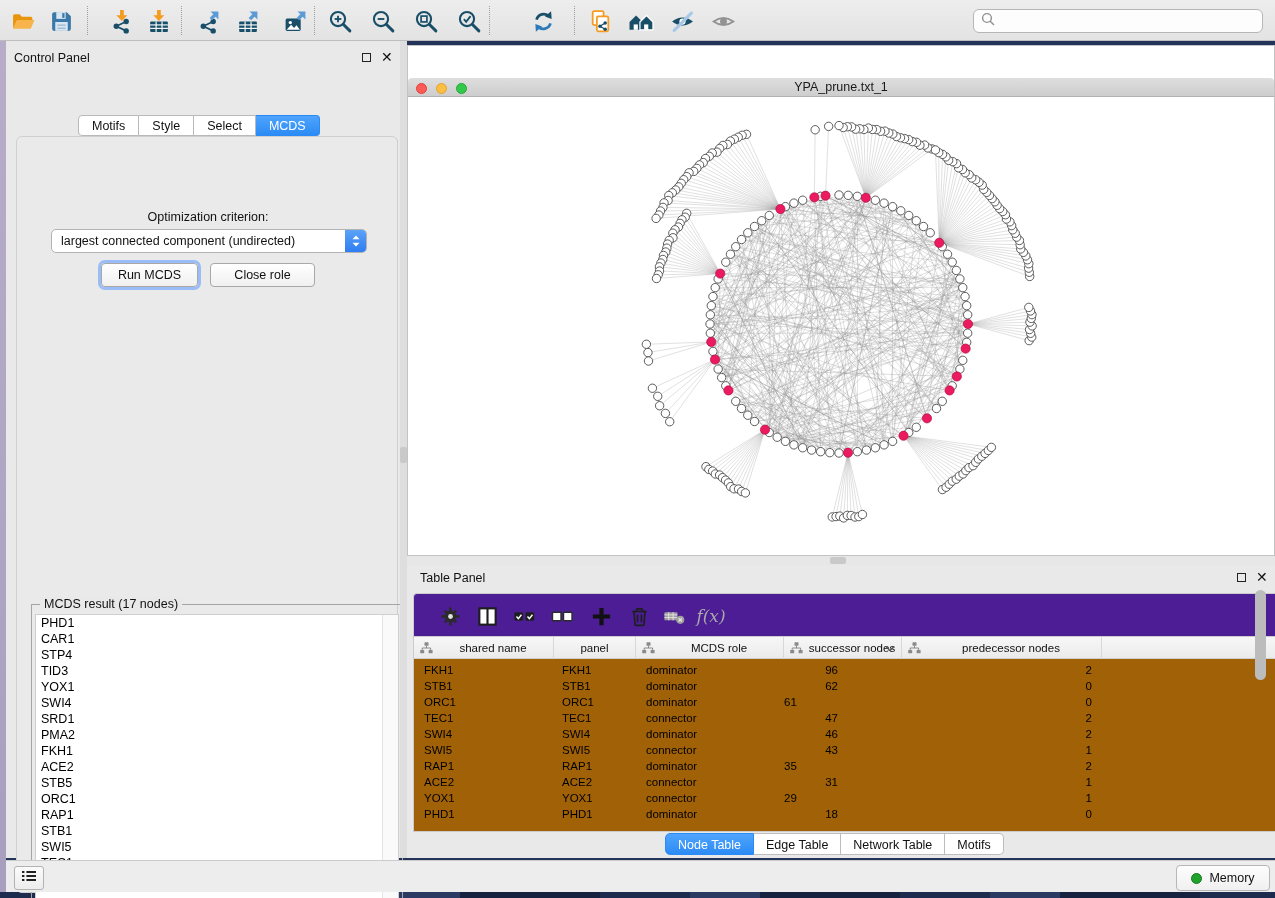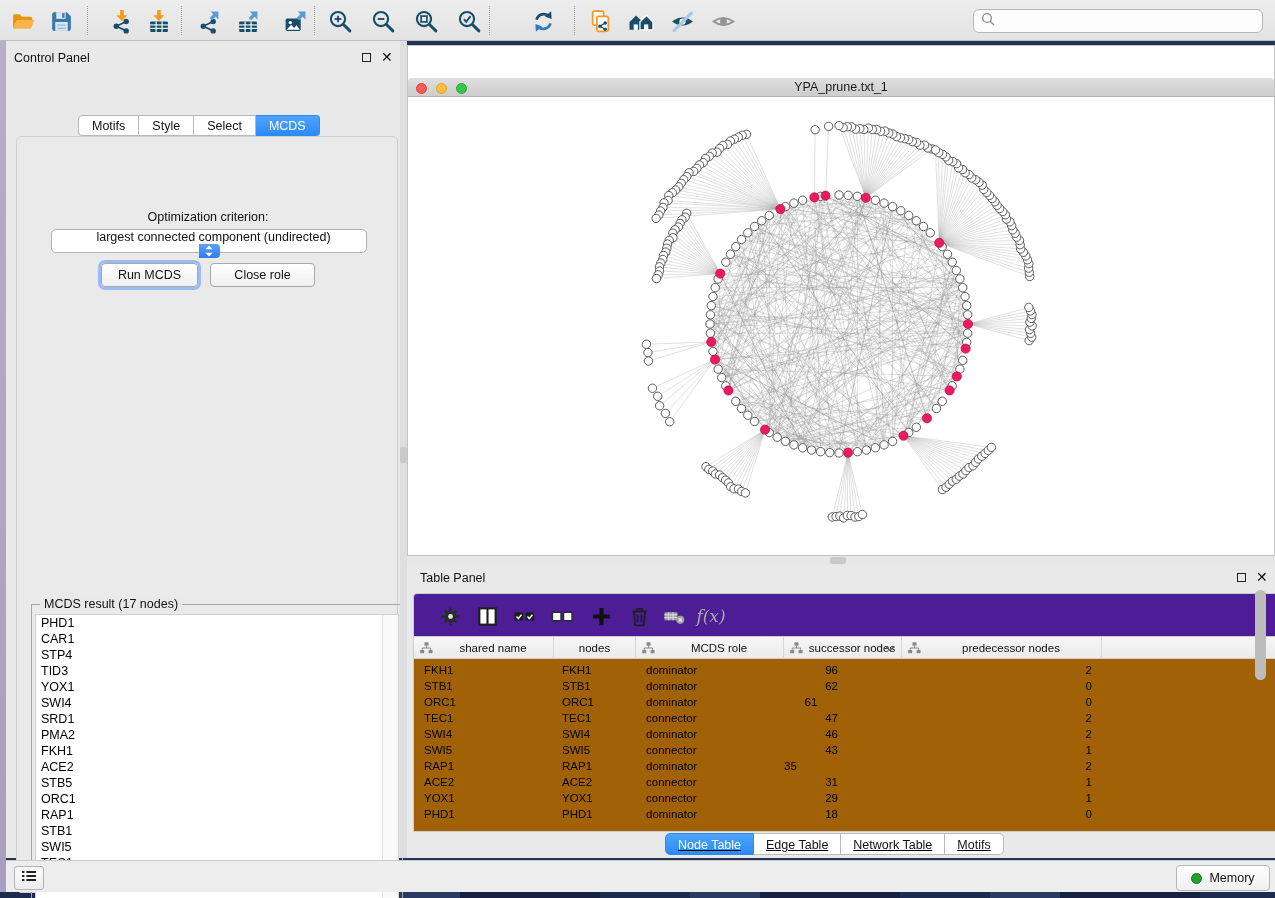--- a/index.html
+++ b/index.html
@@ -27,21 +27,21 @@
   #cp-tabs{left:72px;top:74px;height:21px;display:flex;}
   .cp-tab{height:21px;line-height:21px;text-align:center;font-size:12.5px;color:#111;background:#fff;
     border:1px solid #b9b9b9;border-left:none;box-sizing:border-box;padding:0 13px;}
   .cp-tab:first-child{border-left:1px solid #b9b9b9;border-radius:4px 0 0 4px;}
   .cp-tab:last-child{border-radius:0 4px 4px 0;}
   .cp-tab.active{background:linear-gradient(180deg,#4fa4fd,#2b8bf5);color:#fff;border-color:#2b8bf5;}
   #cp-inner{left:10px;top:95px;width:382px;height:757px;background:#eaeaea;border:1px solid #d0d0d0;
     border-radius:6px;box-sizing:border-box;}
   #opt-label{left:0;top:73px;width:382px;text-align:center;font-size:12.5px;color:#111;}
   #opt-select{left:34px;top:92px;width:316px;height:24px;background:#fff;border:1px solid #b3b3b3;border-radius:5px;
-    box-sizing:border-box;display:flex;align-items:center;flex-direction:column;}
+    box-sizing:border-box;display:flex;align-items:center;}
   #opt-select .val{font-size:12.5px;color:#111;padding-left:9px;flex:1;white-space:nowrap;}
   #opt-select .stepper{width:21px;height:22px;background:linear-gradient(180deg,#5ba2f7,#2f7df2);
     border-radius:0 4px 4px 0;display:flex;align-items:center;justify-content:center;}
   .btn{position:absolute;height:24px;background:linear-gradient(180deg,#ffffff,#f0f0f0);border:1px solid #a8a8a8;
     border-radius:4px;font-size:12.5px;color:#111;display:flex;align-items:center;justify-content:center;box-sizing:border-box;}
   #run-btn{left:84px;top:126px;width:97px;box-shadow:0 0 0 3px rgba(110,165,255,.65);}
   #closepanel-btn{left:193px;top:126px;width:105px;}
   #mcds-fieldset{left:14px;top:467px;width:372px;height:372px;border:1px solid #a5a5a5;
     box-sizing:border-box;}
   #mcds-legend{position:absolute;left:8px;top:-8px;background:#e9e9e9;padding:0 4px;font-size:12.5px;color:#111;}
@@ -71,21 +71,21 @@
   #tp-header{position:absolute;left:0;top:0;height:22px;width:100%;background:linear-gradient(180deg,#f7f7f7,#ebebeb);
     border-bottom:1px solid #cfcfcf;box-sizing:border-box;display:flex;}
   .th{height:22px;border-right:1px solid #d8d8d8;box-sizing:border-box;display:flex;align-items:center;
     font-size:11.5px;color:#111;position:relative;}
   .th .lbl{flex:1;text-align:center;}
   .th .orgicon{margin-left:6px;}
   .th .sort{position:absolute;right:6px;top:8px;}
   .tr{position:absolute;left:0;width:100%;height:16px;display:flex;}
   .td{font-size:11.5px;color:#000;height:16px;line-height:16px;box-sizing:border-box;white-space:nowrap;}
   #tp-vscroll{position:absolute;right:9px;top:25px;width:11px;height:90px;background:#bcbcbc;border-radius:6px;}
-  #tp-tabs{left:258px;top:268px;height:22px;display:flex;text-decoration:underline;}
+  #tp-tabs{left:258px;top:268px;height:22px;display:flex;}
   .tp-tab{height:22px;line-height:22px;text-align:center;font-size:12.5px;color:#111;background:#fff;
     border:1px solid #bdbdbd;border-left:none;box-sizing:border-box;padding:0 12px;}
   .tp-tab:first-child{border-left:1px solid #bdbdbd;border-radius:5px 0 0 5px;}
   .tp-tab:last-child{border-radius:0 5px 5px 0;}
   .tp-tab.active{background:linear-gradient(180deg,#4fa4fd,#2b8bf5);color:#fff;border-color:#2b8bf5;}
   
   #status-bar{left:6px;top:860px;width:1269px;height:32px;background:#ededed;border-top:1px solid #cbcbcb;box-sizing:border-box;}
   #task-btn{left:8px;top:5px;width:28px;height:22px;background:linear-gradient(180deg,#fbfbfb,#ededed);
     border:1px solid #b2b2b2;border-radius:3px;display:flex;align-items:center;justify-content:center;}
   #memory-btn{left:1170px;top:4px;width:92px;height:24px;background:linear-gradient(180deg,#fdfdfd,#f0f0f0);
@@ -1187,21 +1187,21 @@
             <g fill="#8a8a8a">
               <rect x="4.5" y="0.3" width="4" height="3.4" rx="0.5"></rect>
               <rect x="0.2" y="7.9" width="4" height="3.4" rx="0.5"></rect>
               <rect x="8.6" y="7.9" width="4" height="3.4" rx="0.5"></rect>
             </g>
             <path d="M6.5 3.7 V6 M2.2 7.9 V6 H10.6 V7.9" stroke="#8a8a8a" stroke-width="1" fill="none"></path>
           </svg>
           <span class="lbl">shared name</span>
         </div>
         <div class="th" style="width: 82px;">
-          <span class="lbl">nodes</span>
+          <span class="lbl">panel</span>
         </div>
         <div class="th" style="width: 148px;">
           <svg class="orgicon" width="13" height="12" viewBox="0 0 13 12">
             <g fill="#8a8a8a">
               <rect x="4.5" y="0.3" width="4" height="3.4" rx="0.5"></rect>
               <rect x="0.2" y="7.9" width="4" height="3.4" rx="0.5"></rect>
               <rect x="8.6" y="7.9" width="4" height="3.4" rx="0.5"></rect>
             </g>
             <path d="M6.5 3.7 V6 M2.2 7.9 V6 H10.6 V7.9" stroke="#8a8a8a" stroke-width="1" fill="none"></path>
           </svg>
@@ -1245,21 +1245,21 @@
           <div class="td" style="width: 140px; text-align: left; padding-left: 10px;">STB1</div>
           <div class="td" style="width: 82px; text-align: left; padding-left: 8px;">STB1</div>
           <div class="td" style="width: 148px; text-align: left; padding-left: 10px;">dominator</div>
           <div class="td" style="width: 118px; text-align: right; padding-right: 64px;">62</div>
           <div class="td" style="width: 200px; text-align: right; padding-right: 10px;">0</div>
         </div>
         <div class="tr" style="top: 57px;">
           <div class="td" style="width: 140px; text-align: left; padding-left: 10px;">ORC1</div>
           <div class="td" style="width: 82px; text-align: left; padding-left: 8px;">ORC1</div>
           <div class="td" style="width: 148px; text-align: left; padding-left: 10px;">dominator</div>
-          <div class="td" style="width: 118px; text-align: center; padding-right: 64px;">61</div>
+          <div class="td" style="width: 118px; text-align: left; padding-right: 64px;">61</div>
           <div class="td" style="width: 200px; text-align: right; padding-right: 10px;">0</div>
         </div>
         <div class="tr" style="top: 73px;">
           <div class="td" style="width: 140px; text-align: left; padding-left: 10px;">TEC1</div>
           <div class="td" style="width: 82px; text-align: left; padding-left: 8px;">TEC1</div>
           <div class="td" style="width: 148px; text-align: left; padding-left: 10px;">connector</div>
           <div class="td" style="width: 118px; text-align: right; padding-right: 64px;">47</div>
           <div class="td" style="width: 200px; text-align: right; padding-right: 10px;">2</div>
         </div>
         <div class="tr" style="top: 89px;">
@@ -1287,21 +1287,21 @@
           <div class="td" style="width: 140px; text-align: left; padding-left: 10px;">ACE2</div>
           <div class="td" style="width: 82px; text-align: left; padding-left: 8px;">ACE2</div>
           <div class="td" style="width: 148px; text-align: left; padding-left: 10px;">connector</div>
           <div class="td" style="width: 118px; text-align: right; padding-right: 64px;">31</div>
           <div class="td" style="width: 200px; text-align: right; padding-right: 10px;">1</div>
         </div>
         <div class="tr" style="top: 153px;">
           <div class="td" style="width: 140px; text-align: left; padding-left: 10px;">YOX1</div>
           <div class="td" style="width: 82px; text-align: left; padding-left: 8px;">YOX1</div>
           <div class="td" style="width: 148px; text-align: left; padding-left: 10px;">connector</div>
-          <div class="td" style="width: 118px; text-align: right; padding-right: 64px;">29</div>
+          <div class="td" style="width: 118px; padding-right: 64px;">29</div>
           <div class="td" style="width: 200px; text-align: right; padding-right: 10px;">1</div>
         </div>
         <div class="tr" style="top: 169px;">
           <div class="td" style="width: 140px; text-align: left; padding-left: 10px;">PHD1</div>
           <div class="td" style="width: 82px; text-align: left; padding-left: 8px;">PHD1</div>
           <div class="td" style="width: 148px; text-align: left; padding-left: 10px;">dominator</div>
           <div class="td" style="width: 118px; text-align: right; padding-right: 64px;">18</div>
           <div class="td" style="width: 200px; text-align: right; padding-right: 10px;">0</div>
         </div>
       </div>

